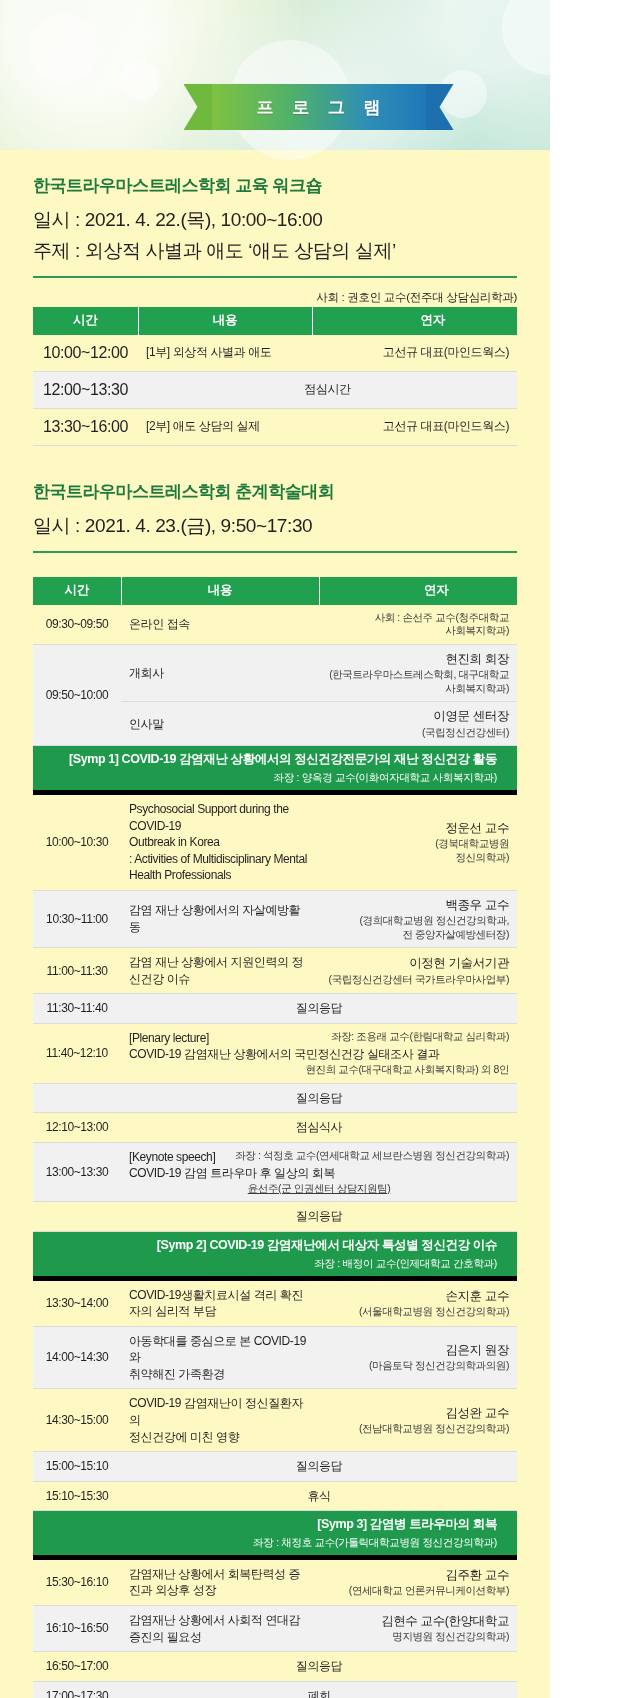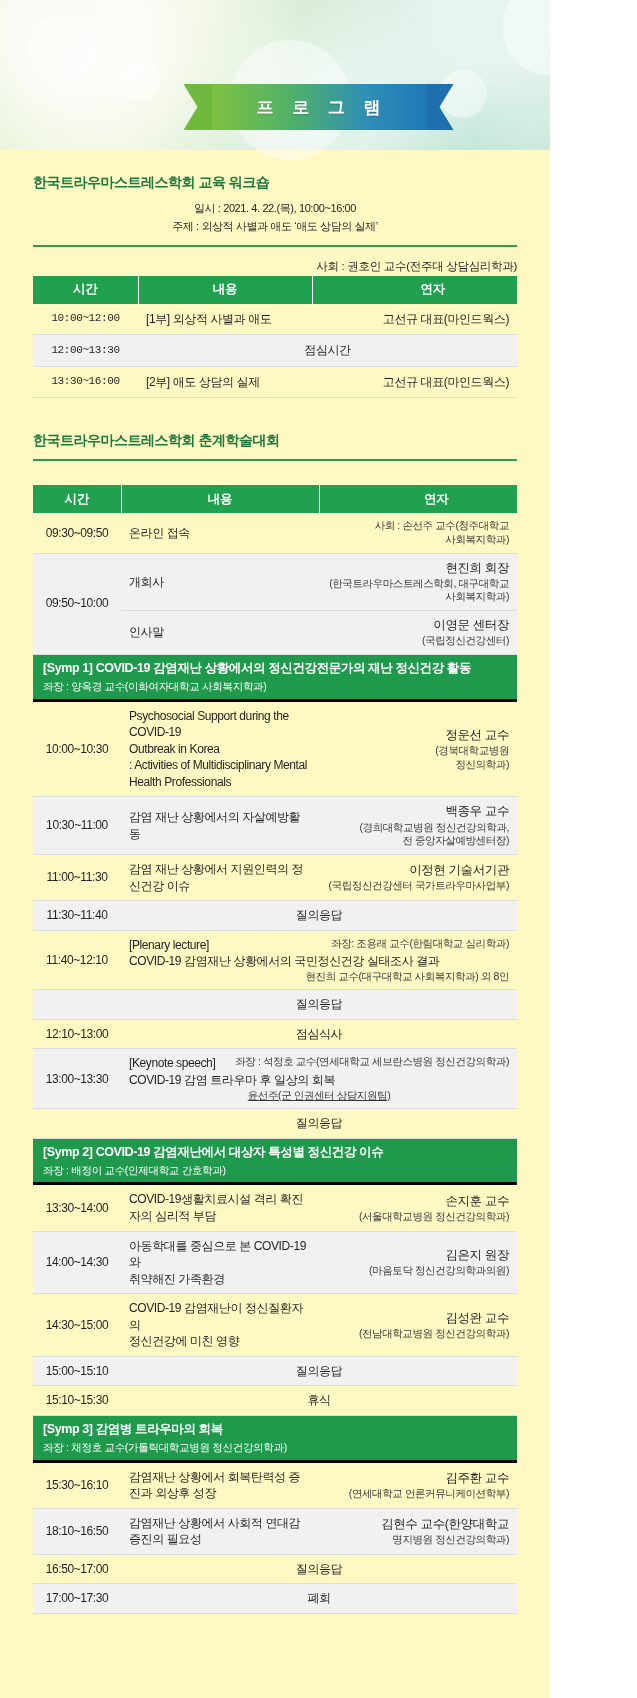--- a/index.html
+++ b/index.html
@@ -44,23 +44,23 @@
   .ribbon .tail-r{right:0;background:#1d6fae;clip-path:polygon(0 0,100% 0,calc(100% - 14px) 50%,100% 100%,0 100%);}
   .ribbon .title{
     color:#fff;font-size:17px;font-weight:bold;letter-spacing:7px;text-indent:7px;
     text-shadow:0 1px 1px rgba(0,0,0,.18);
   }
 
   
   .wrap{padding:0 33px;}
   .sec{margin-top:24px;}
   .sec-title{
-    font-size:14px;font-weight:bold;color:#1e7a3c;letter-spacing:-.5px;margin-bottom:8px;
-  }
-  .sec-line{font-size:11px;color:#231f20;letter-spacing:-.4px;line-height:1.62;text-align:center;}
+    font-size:17px;font-weight:bold;color:#1e7a3c;letter-spacing:-.5px;margin-bottom:8px;
+  }
+  .sec-line{font-size:19px;color:#231f20;letter-spacing:-.4px;line-height:1.62;}
   .sec-rule{height:2px;background:#2e9b52;margin-top:9px;}
 
   .chair-line{
     text-align:right;font-size:11.5px;color:#231f20;margin:12px 0 2px 0;letter-spacing:-.3px;
   }
 
   table{border-collapse:collapse;width:100%;table-layout:fixed;}
   thead th{
     background:#21a04f;color:#fff;font-size:12.5px;font-weight:bold;
     height:26px;letter-spacing:-.3px;border-right:1px solid #fff;
@@ -71,26 +71,26 @@
     border-bottom:1px solid #dcdcdc;padding:6px 8px;vertical-align:middle;line-height:1.38;
   }
   tr.zebra td{background:#f1f1f1;}
   td.time{text-align:center;font-size:12px;white-space:nowrap;}
   td.center{text-align:center;}
   td.right{text-align:right;}
   td.content{text-align:left;}
   .sub{font-size:10.5px;color:#3a3a3a;display:block;line-height:1.3;}
   .big{font-size:12.5px;}
   .symp{
-    background:#1f9a4d;color:#fff;text-align:left;padding:5px 10px;border-bottom:3px solid #000000;
+    background:#1f9a4d;color:#fff;text-align:right;padding:5px 20px;border-bottom:5px solid #000000;
   }
   .symp .t1{font-size:12.5px;font-weight:bold;letter-spacing:-.4px;}
   .symp .t2{font-size:10.5px;display:block;margin-top:2px;letter-spacing:-.3px;}
   .wsTable td{padding:7px 8px;}
-  .wsTable td.time{font-size:11px;font-family:Liberation Mono, monospace;}
+  .wsTable td.time{font-size:16px;}
   .inline-chair{float:right;}
   .clearfix::after{content:"";display:table;clear:both;}
 </style>
 </head>
 <body>
 
 <div class="page">
 
   <div class="banner">
     <div class="bubble b1"></div>
@@ -144,20 +144,21 @@
             <td class="time">13:30~16:00</td>
             <td class="content">[2부] 애도 상담의 실제</td>
             <td class="right">고선규 대표(마인드웍스)</td>
           </tr>
         </tbody>
       </table>
     </div>
 
     <div class="sec" style="margin-top:34px;">
       <div class="sec-title">한국트라우마스트레스학회 춘계학술대회</div>
+      <div class="sec-line">일시 : 2021. 4. 23.(금), 9:50~17:30</div>
       <div class="sec-rule"></div>
 
       <table style="margin-top:24px;">
         <colgroup>
             <col style="width:88px">
             <col>
             <col style="width:198px">
           </colgroup>
         <thead>
           <tr>
@@ -331,21 +332,21 @@
           <tr>
             <td class="time">15:30~16:10</td>
             <td class="content">감염재난 상황에서 회복탄력성 증진과 외상후 성장</td>
             <td class="right">
               <span class="big">김주환 교수</span>
               <span class="sub">(연세대학교 언론커뮤니케이션학부)</span>
             </td>
           </tr>
 
           <tr class="zebra">
-            <td class="time">18:10~16:50</td>
+            <td class="time">16:10~16:50</td>
             <td class="content">감염재난 상황에서 사회적 연대감 증진의 필요성</td>
             <td class="right">
               <span class="big">김현수 교수(한양대학교</span>
               <span class="sub">명지병원 정신건강의학과)</span>
             </td>
           </tr>
 
           <tr>
             <td class="time">16:50~17:00</td>
             <td class="center" colspan="2">질의응답</td>

